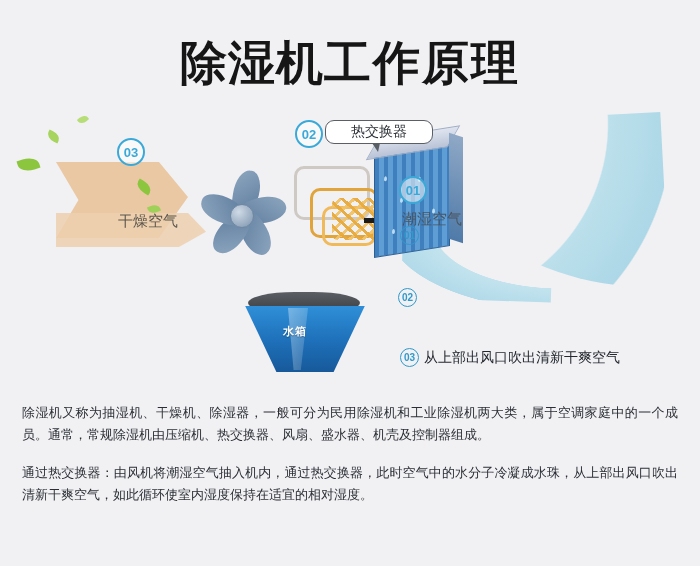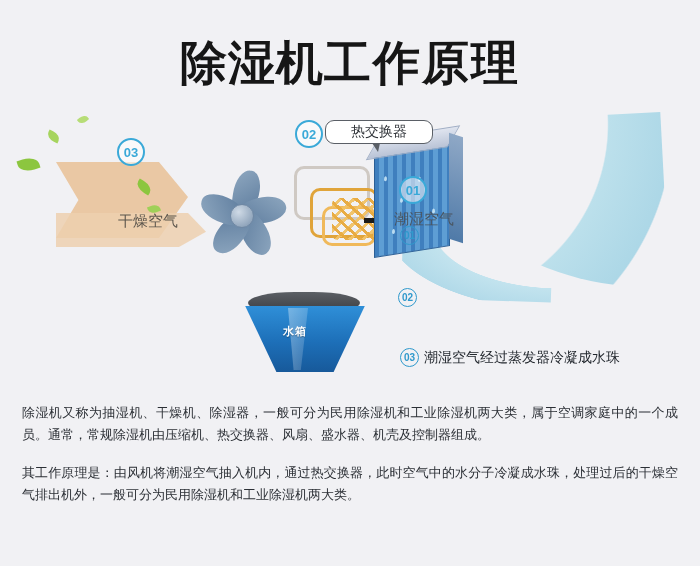--- a/index.html
+++ b/index.html
@@ -292,21 +292,21 @@
 
   .diag-label {
     position: absolute;
     font-size: 15px;
     color: #3c4148;
     white-space: nowrap;
     font-family: "Liberation Sans", sans-serif;
     text-align: center;
   }
   .diag-label.dry   { left: 118px; top: 102px; color: #5c564d; }
-  .diag-label.humid { left: 394px; top: 100px; color: #4a5560; }
+  .diag-label.humid { left: 394px; top: 100px; color: #4a5560; padding-left: 8px; }
 
   
   .step-caption {
     position: absolute;
     display: flex;
     align-items: center;
     gap: 5px;
     font-size: 14px;
     color: #23282e;
     white-space: nowrap;
@@ -439,23 +439,23 @@
     <div class="diag-label humid">潮湿空气</div>
 
     <div class="step-caption cap-01">
       <span class="num">01</span>
     </div>
     <div class="step-caption cap-02">
       <span class="num">02</span>
     </div>
     <div class="step-caption cap-03">
       <span class="num">03</span>
-      <span>潮湿空气经过蒸发器冷凝成水珠</span>
+      <span>从上部出风口吹出清新干爽空气</span>
     </div>
   </div>
 
 
   <div class="body-copy">
     <p class="para">除湿机又称为抽湿机、干燥机、除湿器，一般可分为民用除湿机和工业除湿机两大类，属于空调家庭中的一个成员。通常，常规除湿机由压缩机、热交换器、风扇、盛水器、机壳及控制器组成。</p>
-    <p class="para"><span class="lead">其工作原理是：</span><span>由风机将潮湿空气抽入机内，通过热交换器，此时空气中的水分子冷凝成水珠，处理过后的干燥空气排出机外，一般可分为民用除湿机和工业除湿机两大类。</span></p>
+    <p class="para"><span class="lead">通过热交换器：</span><span>由风机将潮湿空气抽入机内，通过热交换器，此时空气中的水分子冷凝成水珠，从上部出风口吹出清新干爽空气，如此循环使室内湿度保持在适宜的相对湿度。</span></p>
   </div>
 
 </div>
 
 </body></html>

